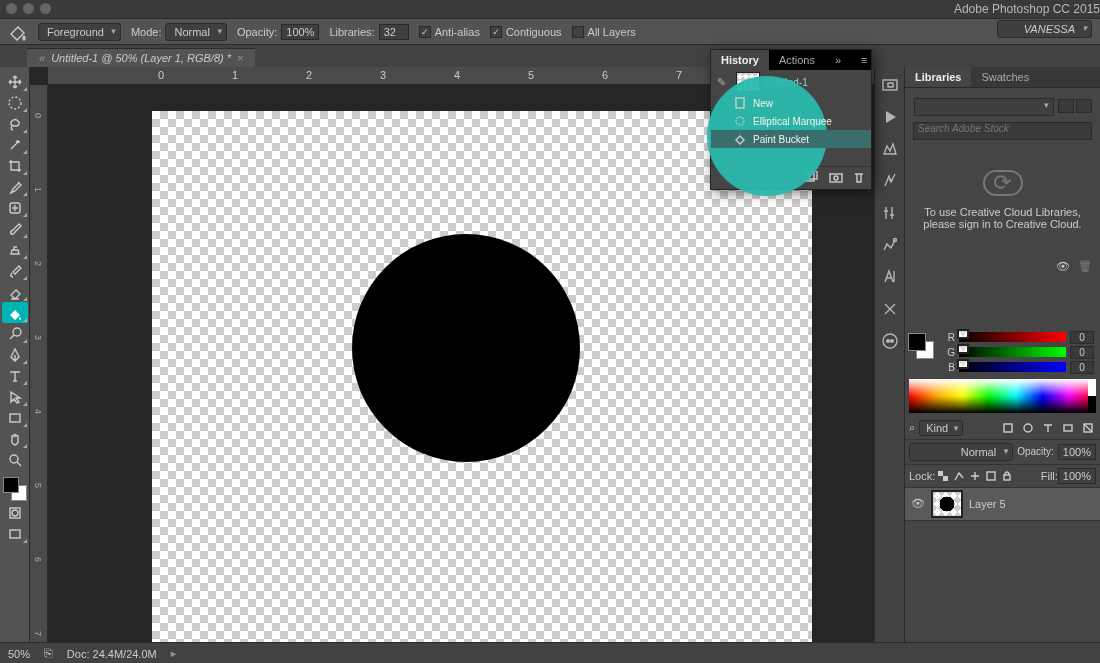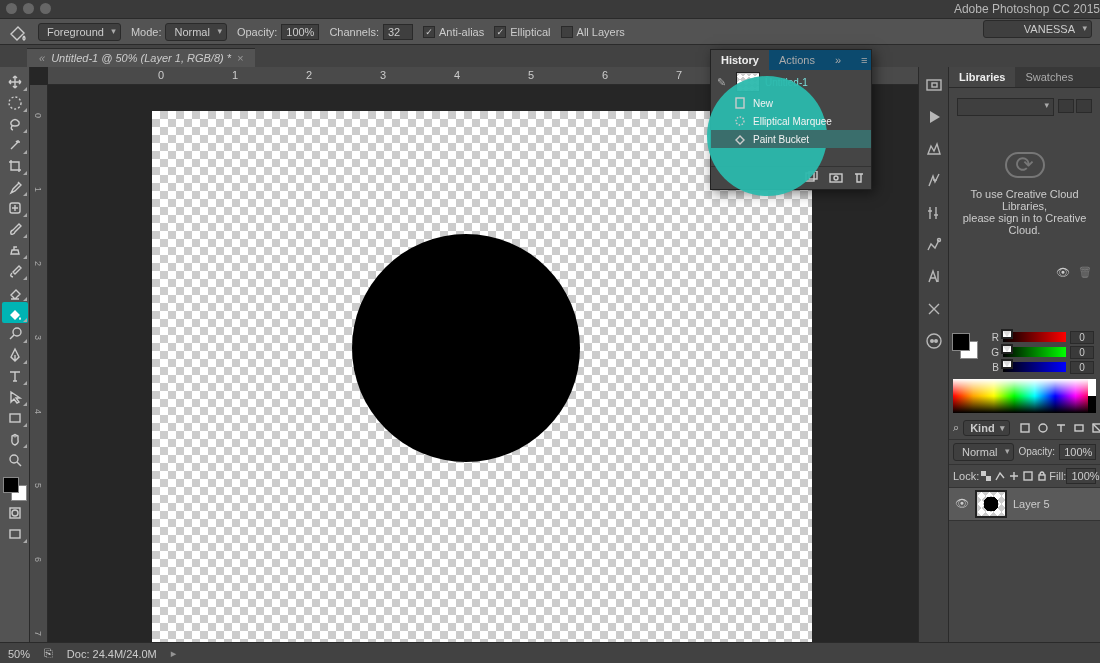--- a/index.html
+++ b/index.html
@@ -8,21 +8,21 @@
 .winbtns { position:absolute; left:6px; top:3px; display:flex; gap:6px; }
 .winbtn { width:11px; height:11px; border-radius:50%; background:#666; }
 .titlebar .title { width:100%; text-align:right; font-size:12px; line-height:18px; color:#b8b8b8; }
 .optbar { height:27px; background:#535353; border-top:1px solid #2a2a2a; border-bottom:1px solid #2a2a2a; display:flex; align-items:center; padding:0 8px; gap:10px; }
 .drop { background:#3f3f3f; border:1px solid #2a2a2a; border-radius:3px; padding:2px 16px 2px 8px; position:relative; color:#ccc; font-size:11px;text-align:right; }
 .drop::after { content:"▾"; position:absolute; right:4px; top:2px; font-size:9px; color:#aaa; }
 .lblpair { display:flex; align-items:center; gap:4px; color:#bbb; font-size:11px; }
 .valbox { background:#3f3f3f; border:1px solid #2a2a2a; padding:1px 4px; min-width:30px; text-align:left; }
 .chk { width:12px; height:12px; border:1px solid #2a2a2a; background:#3f3f3f; display:inline-flex; align-items:center; justify-content:center; }
 .chk.on::before { content:"✓"; font-size:9px; color:#ccc; }
-.workspacesel { position:absolute; right:8px; top:20px; width:109px; }
+.workspacesel { position:absolute; right:8px; top:20px; width:95px;font-style:italic; }
 .tabbar { height:22px; background:#424242; display:flex; align-items:flex-end; }
 .doctab { background:#535353; margin-left:27px; padding:3px 12px; display:flex; align-items:center; gap:6px; border-top:1px solid #2a2a2a; font-size:11px; color:#ddd; font-style:italic; }
 .doctab .x { cursor:pointer; color:#999; }
 
 .mainrow { display:flex; height:575px; }
 .toolbar { width:30px; background:#535353; border-right:1px solid #2a2a2a; display:flex; flex-direction:column; align-items:center; padding-top:4px; }
 .tool { width:26px; height:21px; display:flex; align-items:center; justify-content:center; position:relative; cursor:pointer; }
 .tool.sel { background:#00b4b4; border-radius:2px; }
 .tool svg { width:16px; height:16px; }
 .tool .tri { position:absolute; right:1px; bottom:1px; width:0; height:0; border-left:4px solid transparent; border-bottom:4px solid #aaa; }
@@ -37,21 +37,21 @@
 .rulerv span { position:absolute; left:3px; writing-mode:vertical-rl; font-size:9px; color:#aaa; }
 .canvasstage { position:absolute; left:122px; top:44px; width:660px; height:578px; background:#fff;
   background-image:linear-gradient(45deg,#ccc 25%,transparent 25%),linear-gradient(-45deg,#ccc 25%,transparent 25%),linear-gradient(45deg,transparent 75%,#ccc 75%),linear-gradient(-45deg,transparent 75%,#ccc 75%);
   background-size:16px 16px; background-position:0 0,0 8px,8px -8px,-8px 0; }
 .circle { position:absolute; left:200px; top:123px; width:228px; height:228px; background:#000; border-radius:50%; }
 
 .dockcol { width:30px; background:#424242; border-left:1px solid #2a2a2a; display:flex; flex-direction:column; align-items:center; gap:12px; padding-top:8px; }
 .dockicon { width:20px; height:20px; display:flex; align-items:center; justify-content:center; opacity:.85; cursor:pointer; }
 .dockicon svg { width:18px; height:18px; }
 
-.rightpanels { width:152px; background:#454545; border-left:1px solid #2a2a2a; display:flex; flex-direction:column; }
+.rightpanels { width:196px; background:#454545; border-left:1px solid #2a2a2a; display:flex; flex-direction:column; }
 .panelhdr { display:flex; align-items:center; background:#383838; border-bottom:1px solid #2a2a2a; }
 .ptab { padding:4px 10px; font-size:11px; color:#aaa; cursor:pointer; }
 .ptab.act { background:#454545; color:#eee; font-weight:bold; }
 .libbody { padding:8px; font-size:10px; color:#888; text-align:center; flex:1; }
 .libdd { width:140px; background:#3f3f3f; border:1px solid #2a2a2a; height:18px; margin:2px auto 6px; position:relative;}
 .libdd::after{content:"▾";position:absolute;right:4px;top:1px;font-size:9px;color:#aaa;}
 .libicons { display:flex; gap:2px; justify-content:flex-end; margin-bottom:6px; }
 .libicons div { width:16px; height:14px; background:#3a3a3a; border:1px solid #2a2a2a; }
 .libsearch { width:100%; background:#3a3a3a; border:1px solid #2a2a2a; height:18px; padding:0 4px; font-size:10px; color:#777; font-style:italic; text-align:left;}
 .cclogo { width:40px; height:26px; margin:30px auto 10px; border:2px solid #777; border-radius:20px; position:relative; display:flex; align-items:center; justify-content:center;}
@@ -64,33 +64,33 @@
 .rgbslider.grn { background:linear-gradient(to right,#000,#0f0); }
 .rgbslider.blu { background:linear-gradient(to right,#000,#00f); }
 .rgbslider .thumb { position:absolute; left:0; top:-1px; width:0;height:0;border-left:4px solid transparent;border-right:4px solid transparent;border-top:6px solid #ddd;}
 .rgbval { width:24px; background:#3a3a3a; border:1px solid #2a2a2a; font-size:10px; text-align:center; }
 .spectrum { height:34px; margin:4px; background:linear-gradient(to bottom,rgba(255,255,255,1),rgba(255,255,255,0) 50%,rgba(0,0,0,0) 50%,rgba(0,0,0,1)),linear-gradient(to right,red,orange,yellow,lime,cyan,blue,magenta,red); position:relative;}
 .spectrum .whiteblk{position:absolute;right:0;top:0;width:8px;height:100%;background:linear-gradient(#fff 50%,#000 50%);}
 .cswatch { display:flex; padding:4px; }
 .cswatch .fg{width:16px;height:16px;background:#000;outline:1px solid #888;position:relative;z-index:2;}
 .cswatch .bg{width:16px;height:16px;background:#fff;outline:1px solid #888;margin-left:-8px;margin-top:8px;}
 .layerspanel .toprow { display:flex; align-items:center; gap:4px; padding:3px 4px; border-bottom:1px solid #333;}
-.layerspanel .toprow .drop{padding:1px 14px 1px 6px;font-weight:bold;}
+.layerspanel .toprow .drop{padding:1px 14px 1px 6px;}
 .smicon { width:16px; height:16px; display:flex; align-items:center; justify-content:center; border:1px solid transparent;cursor:pointer;}
 .smicon svg{width:12px;height:12px;}
 .blendrow { display:flex; align-items:center; gap:4px; padding:3px 4px; border-bottom:1px solid #333;}
 .lockrow { display:flex; align-items:center; padding:3px 4px; border-bottom:1px solid #333; font-size:10px;}
 .layeritem { display:flex; align-items:center; gap:8px; padding:4px 6px; background:#5a5a5a; border-bottom:1px solid #333;}
 .eye { width:14px; text-align:center; }
 .thumb { width:28px; height:24px; background:#fff; outline:2px solid #222; background-image:radial-gradient(circle at center,#000 0 40%,transparent 41%),linear-gradient(45deg,#ccc 25%,transparent 25%),linear-gradient(-45deg,#ccc 25%,transparent 25%),linear-gradient(45deg,transparent 75%,#ccc 75%),linear-gradient(-45deg,transparent 75%,#ccc 75%); background-size:100% 100%,8px 8px,8px 8px,8px 8px,8px 8px;}
 .statusbar { height:22px; background:#424242; border-top:1px solid #2a2a2a; display:flex; align-items:center; padding:0 8px; gap:14px; font-size:11px; color:#aaa; }
 
 
 .historypanel { position:absolute; left:710px; top:49px; width:162px; background:#454545; border:1px solid #222; box-shadow:3px 3px 12px rgba(0,0,0,.5); z-index:50;}
-.historypanel .hdr { display:flex; background:#0c4a6e; }
+.historypanel .hdr { display:flex; background:#000000; }
 .histbody { }
 .snap { display:flex; align-items:center; gap:6px; padding:3px 6px; }
 .snap .snthumb { width:22px; height:18px; background:#fff;background-image:linear-gradient(45deg,#ccc 25%,transparent 25%),linear-gradient(-45deg,#ccc 25%,transparent 25%),linear-gradient(45deg,transparent 75%,#ccc 75%),linear-gradient(-45deg,transparent 75%,#ccc 75%);background-size:6px 6px; outline:1px solid #222;}
 .snap .snlabel { color:#7be0dd; font-size:10px;}
 .histitems {padding:0 0 4px 0;position:relative;min-height:72px;}
 .highlight { position:absolute; left:-4px; top:-18px; width:120px; height:120px; border-radius:50%; background:#2bb9ad; opacity:.95; z-index:0;}
 .histitem { display:flex; align-items:center; gap:6px; padding:2px 6px 2px 22px; position:relative; z-index:1;}
 .histitem .hi-icon { width:14px; height:14px; display:flex; align-items:center; justify-content:center;}
 .histitem .hi-lab { font-size:10px; color:#f2f2f2; }
 .histitem.sel { background:#3a6e6c; }
@@ -116,30 +116,30 @@
   <div class="drop">Foreground</div>
   <div class="lblpair">
       <span>Mode:</span>
       <div class="drop">Normal</div>
     </div>
   <div class="lblpair">
       <span>Opacity:</span>
       <div class="valbox">100%</div>
     </div>
   <div class="lblpair">
-      <span>Channels:</span>
+      <span>Libraries:</span>
       <div class="valbox">32</div>
     </div>
   <div class="lblpair">
       <span class="chk on"></span>
       <span>Anti-alias</span>
     </div>
   <div class="lblpair">
       <span class="chk on"></span>
-      <span>Elliptical</span>
+      <span>Contiguous</span>
     </div>
   <div class="lblpair">
       <span class="chk"></span>
       <span>All Layers</span>
     </div>
 </div>
 <div class="drop workspacesel">VANESSA</div>
 
 <div class="tabbar">
   <div class="doctab">
@@ -373,20 +373,21 @@
       <div class="ptab">Swatches</div>
     </div>
     <div class="libbody">
       <div style="display:flex;gap:4px;align-items:center;">
         <div class="libdd"></div>
         <div class="libicons">
             <div></div>
             <div></div>
           </div>
       </div>
+      <div class="libsearch">Search Adobe Stock</div>
       <div class="cclogo"></div>
       <div>To use Creative Cloud Libraries,</div>
       <div>please sign in to Creative Cloud.</div>
       <div style="display:flex;justify-content:flex-end;gap:8px;margin-top:30px;">
         <span>👁</span>
         <span style="opacity:.4">🗑</span>
       </div>
     </div>
 
     <div class="colorpanel">

